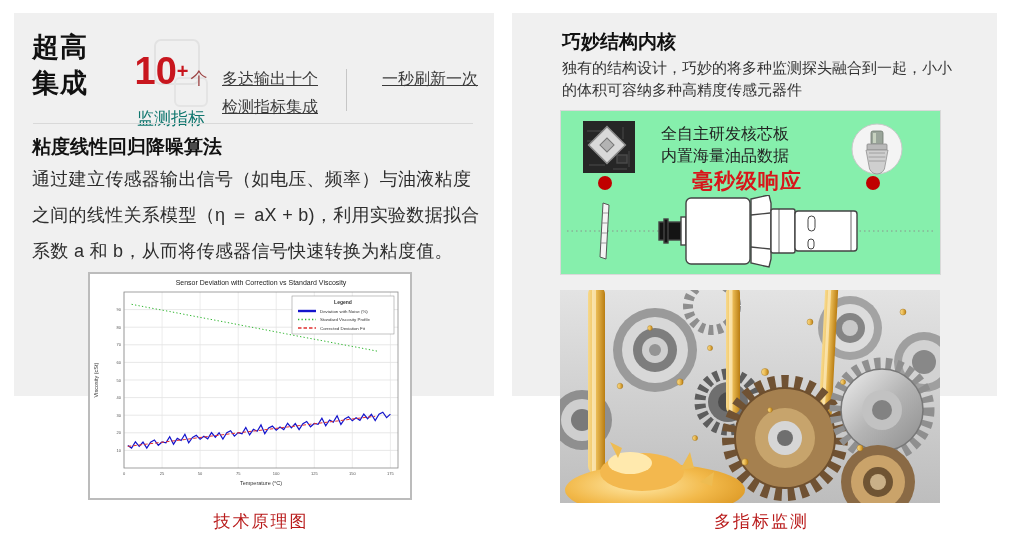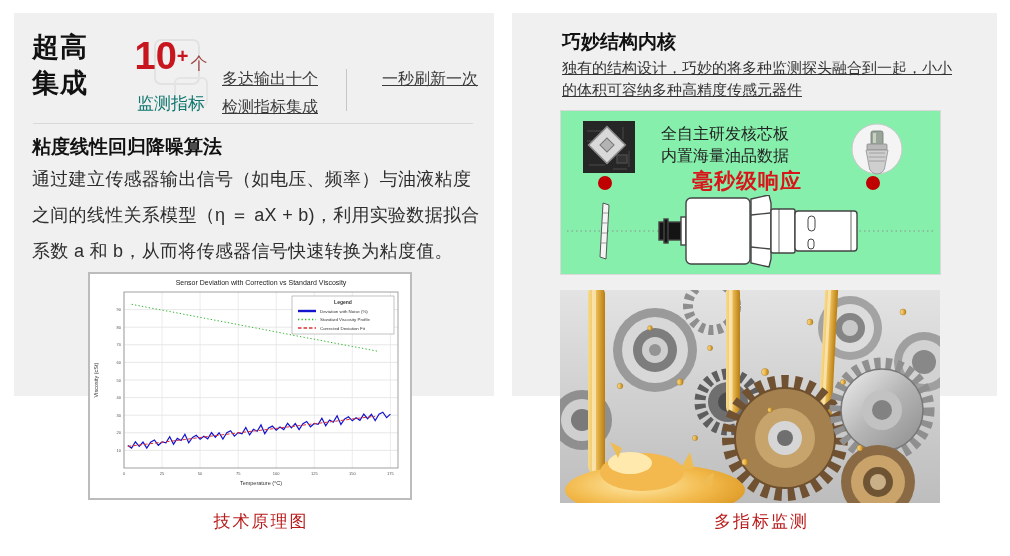--- a/index.html
+++ b/index.html
@@ -13,21 +13,21 @@
   .card-right { left:512px; width:485px; }
 
   
   .big-title { position:absolute; left:18px; top:16px; font-size:27px; font-weight:700;
                line-height:36px; color:#111; letter-spacing:1px; }
   .stat { position:absolute; left:104px; top:14px; width:106px; height:92px; text-align:center; }
   .stat .sq1 { position:absolute; left:36px; top:12px; width:46px; height:46px;
                border:2px solid #e2e2e2; border-radius:7px; }
   .stat .sq2 { position:absolute; left:56px; top:50px; width:34px; height:30px;
                border:2px solid #e4e4e4; border-radius:6px; }
-  .stat-line { position:relative; margin-top:8px; line-height:42px; white-space:nowrap; }
+  .stat-line { position:relative; margin-top:23px; line-height:42px; white-space:nowrap; }
   .stat-num  { font-size:38px; font-weight:700; color:#c8161e; }
   .stat-plus { font-size:20px; font-weight:700; color:#c8161e; vertical-align:super; }
   .stat-unit { font-size:17px; color:#9c4343; margin-left:2px; }
   .stat-label { position:relative; font-size:17px; color:#0f766e; margin-top:7px; }
   .headline { position:absolute; left:208px; top:21px; font-size:19px; font-weight:700;
               color:#c8161e; letter-spacing:0.5px; }
   .feature { position:absolute; top:52px; font-size:16px; line-height:28px; color:#3a3a3a;text-decoration:underline; }
   .feature-1 { left:208px; }
   .feature-2 { left:368px; }
   .v-divider { position:absolute; left:332px; top:56px; width:1px; height:42px; background:#c6c6c6; }
@@ -38,21 +38,21 @@
   .algo-body  { position:absolute; left:18px; top:148px; width:448px; font-size:18px;
                 line-height:36px; color:#2e2e2e; letter-spacing:0.3px; }
   .chart-box { position:absolute; left:74px; top:259px; width:324px; height:228px;
                background:#ffffff; border:2px solid #bcbcbc; }
   .caption { position:absolute; left:0; width:100%; top:497px; text-align:center;
              font-size:17px; color:#b91c1c; letter-spacing:2px;padding-left:14px; }
 
   
   .r-title { position:absolute; left:50px; top:16px; font-size:19px; font-weight:700; color:#111; }
   .r-body  { position:absolute; left:50px; top:44px; width:400px; font-size:15px;
-             line-height:22px; color:#333;text-decoration:underline; }
+             line-height:22px; color:#333; }
   .struct-box { position:absolute; left:48px; top:97px; width:381px; height:165px;
                 background:#86efac; border:1px solid #d9d9d9; }
   .chip-photo { position:absolute; left:22px; top:10px; width:52px; height:52px; }
   .circle-photo { position:absolute; left:290px; top:12px; width:52px; height:52px; }
   .box-text { position:absolute; left:82px; top:12px; width:164px; text-align:center;
               font-size:16px; line-height:22px; color:#222; }
   .box-highlight { position:absolute; left:104px; top:56px; width:164px; text-align:center;
                    font-size:21px; font-weight:700; color:#d8161a; letter-spacing:1px; }
   .red-dot { position:absolute; width:14px; height:14px; border-radius:50%; background:#c00000; top:65px; }
   .red-dot.left  { left:37px; }

